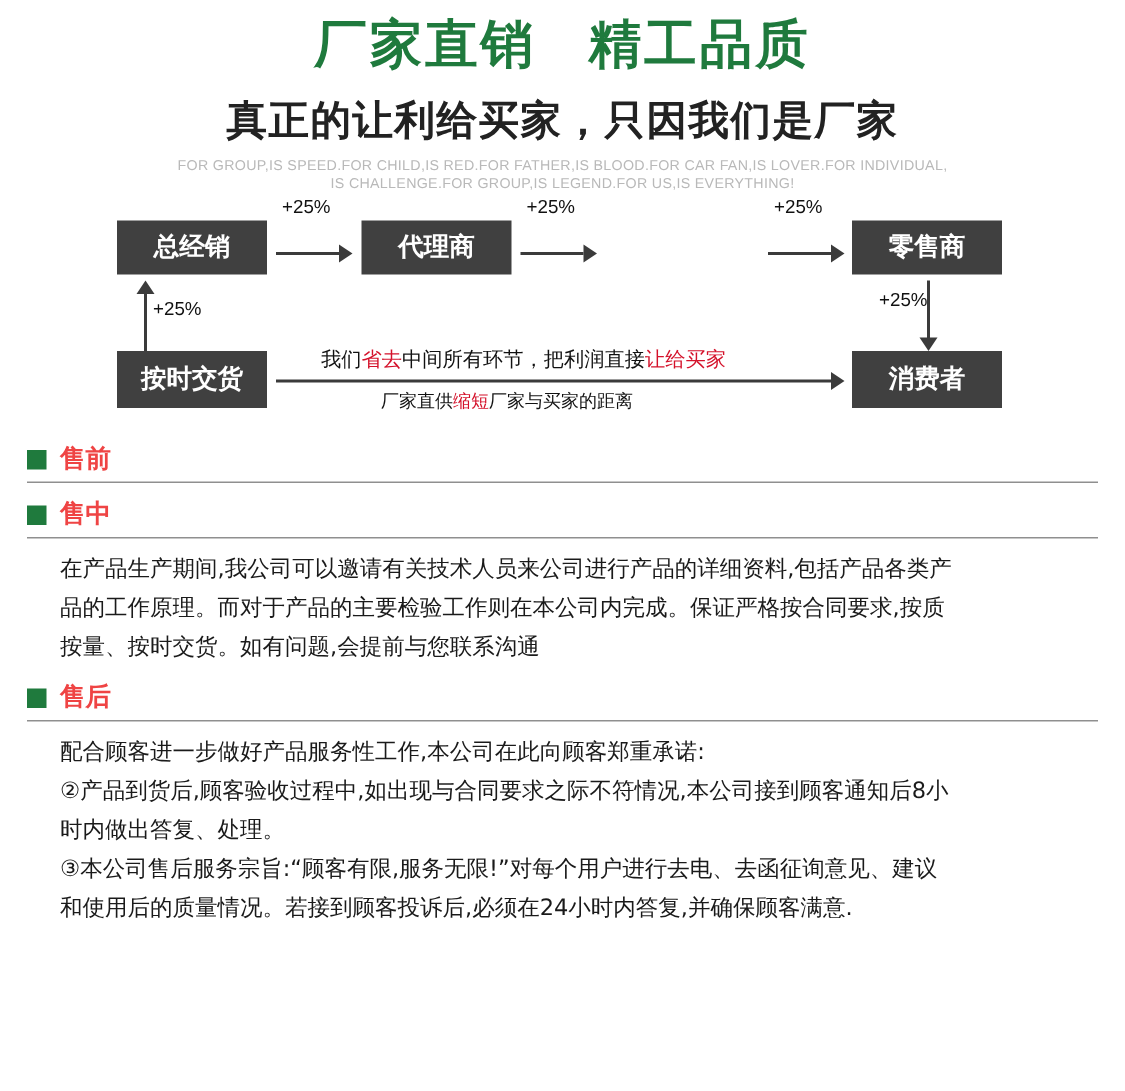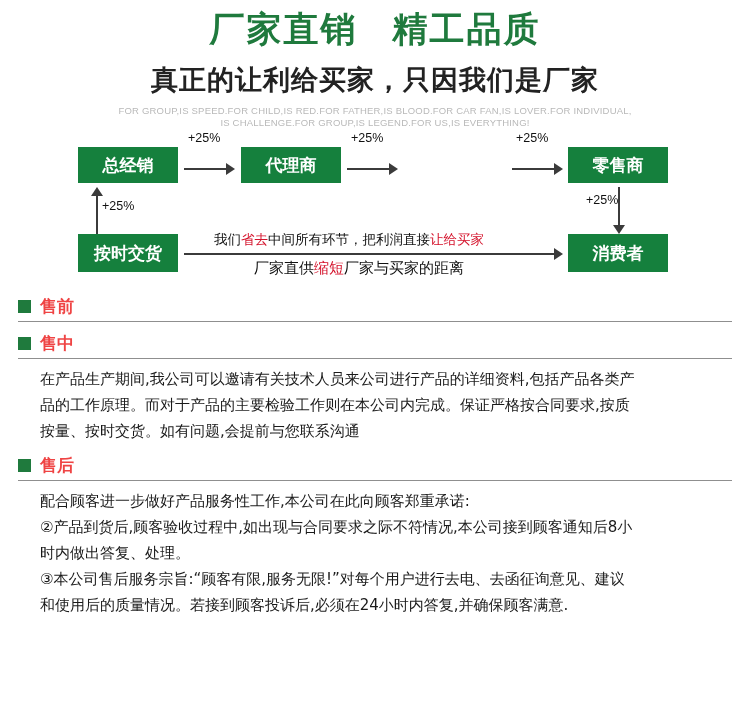--- a/index.html
+++ b/index.html
@@ -59,21 +59,21 @@
 
   
   .flow {
     position: relative;
     width: 750px;
     height: 150px;
     margin-top: 6px;
   }
   .node {
     position: absolute;
-    background: #15803d;
+    background: #404040;
     color: #ffffff;
     font-size: 17px;
     font-weight: bold;
     text-align: center;
     line-height: 36px;
     height: 36px;
     width: 100px;
     font-family: "DejaVu Sans", sans-serif;
   }
   .node.tall {
@@ -122,21 +122,21 @@
     font-size: 13.5px;
     color: #111111;
     font-family: "DejaVu Sans", sans-serif;
     white-space: nowrap;
   }
   .mid-text .red {
     color: #d4112a;
   }
   .mid-text2 {
     position: absolute;
-    font-size: 15px;
+    font-size: 12px;
     color: #111111;
     font-family: Liberation Serif, serif;
     white-space: nowrap;
   }
   .mid-text2 .red {
     color: #d4112a;
   }
 
   
   .section {

